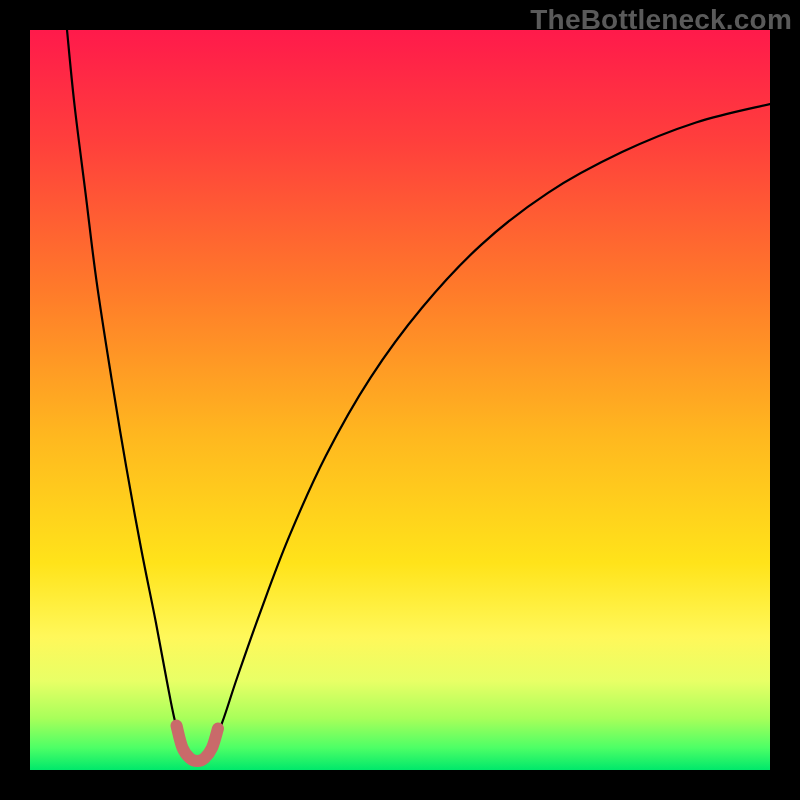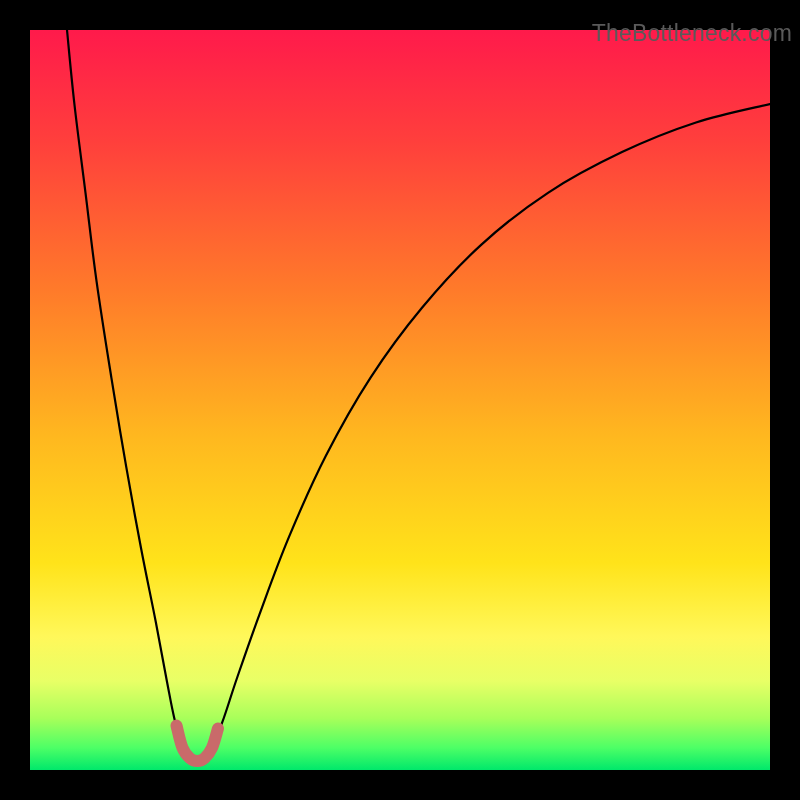--- a/index.html
+++ b/index.html
@@ -21,25 +21,25 @@
   }
   .plot {
     position: absolute;
     left: 0;
     top: 0;
     width: 740px;
     height: 740px;
   }
   .watermark {
     position: absolute;
-    top: 20px;
+    top: 4px;
     right: 8px;
     color: #5a5a5a;
-    font-size: 23px;
-    font-weight: 400;
+    font-size: 28px;
+    font-weight: 700;
     letter-spacing: 0.2px;
     user-select: none;
   }
   svg {
     display: block;
   }
 </style>
 </head>
 <body>
 

